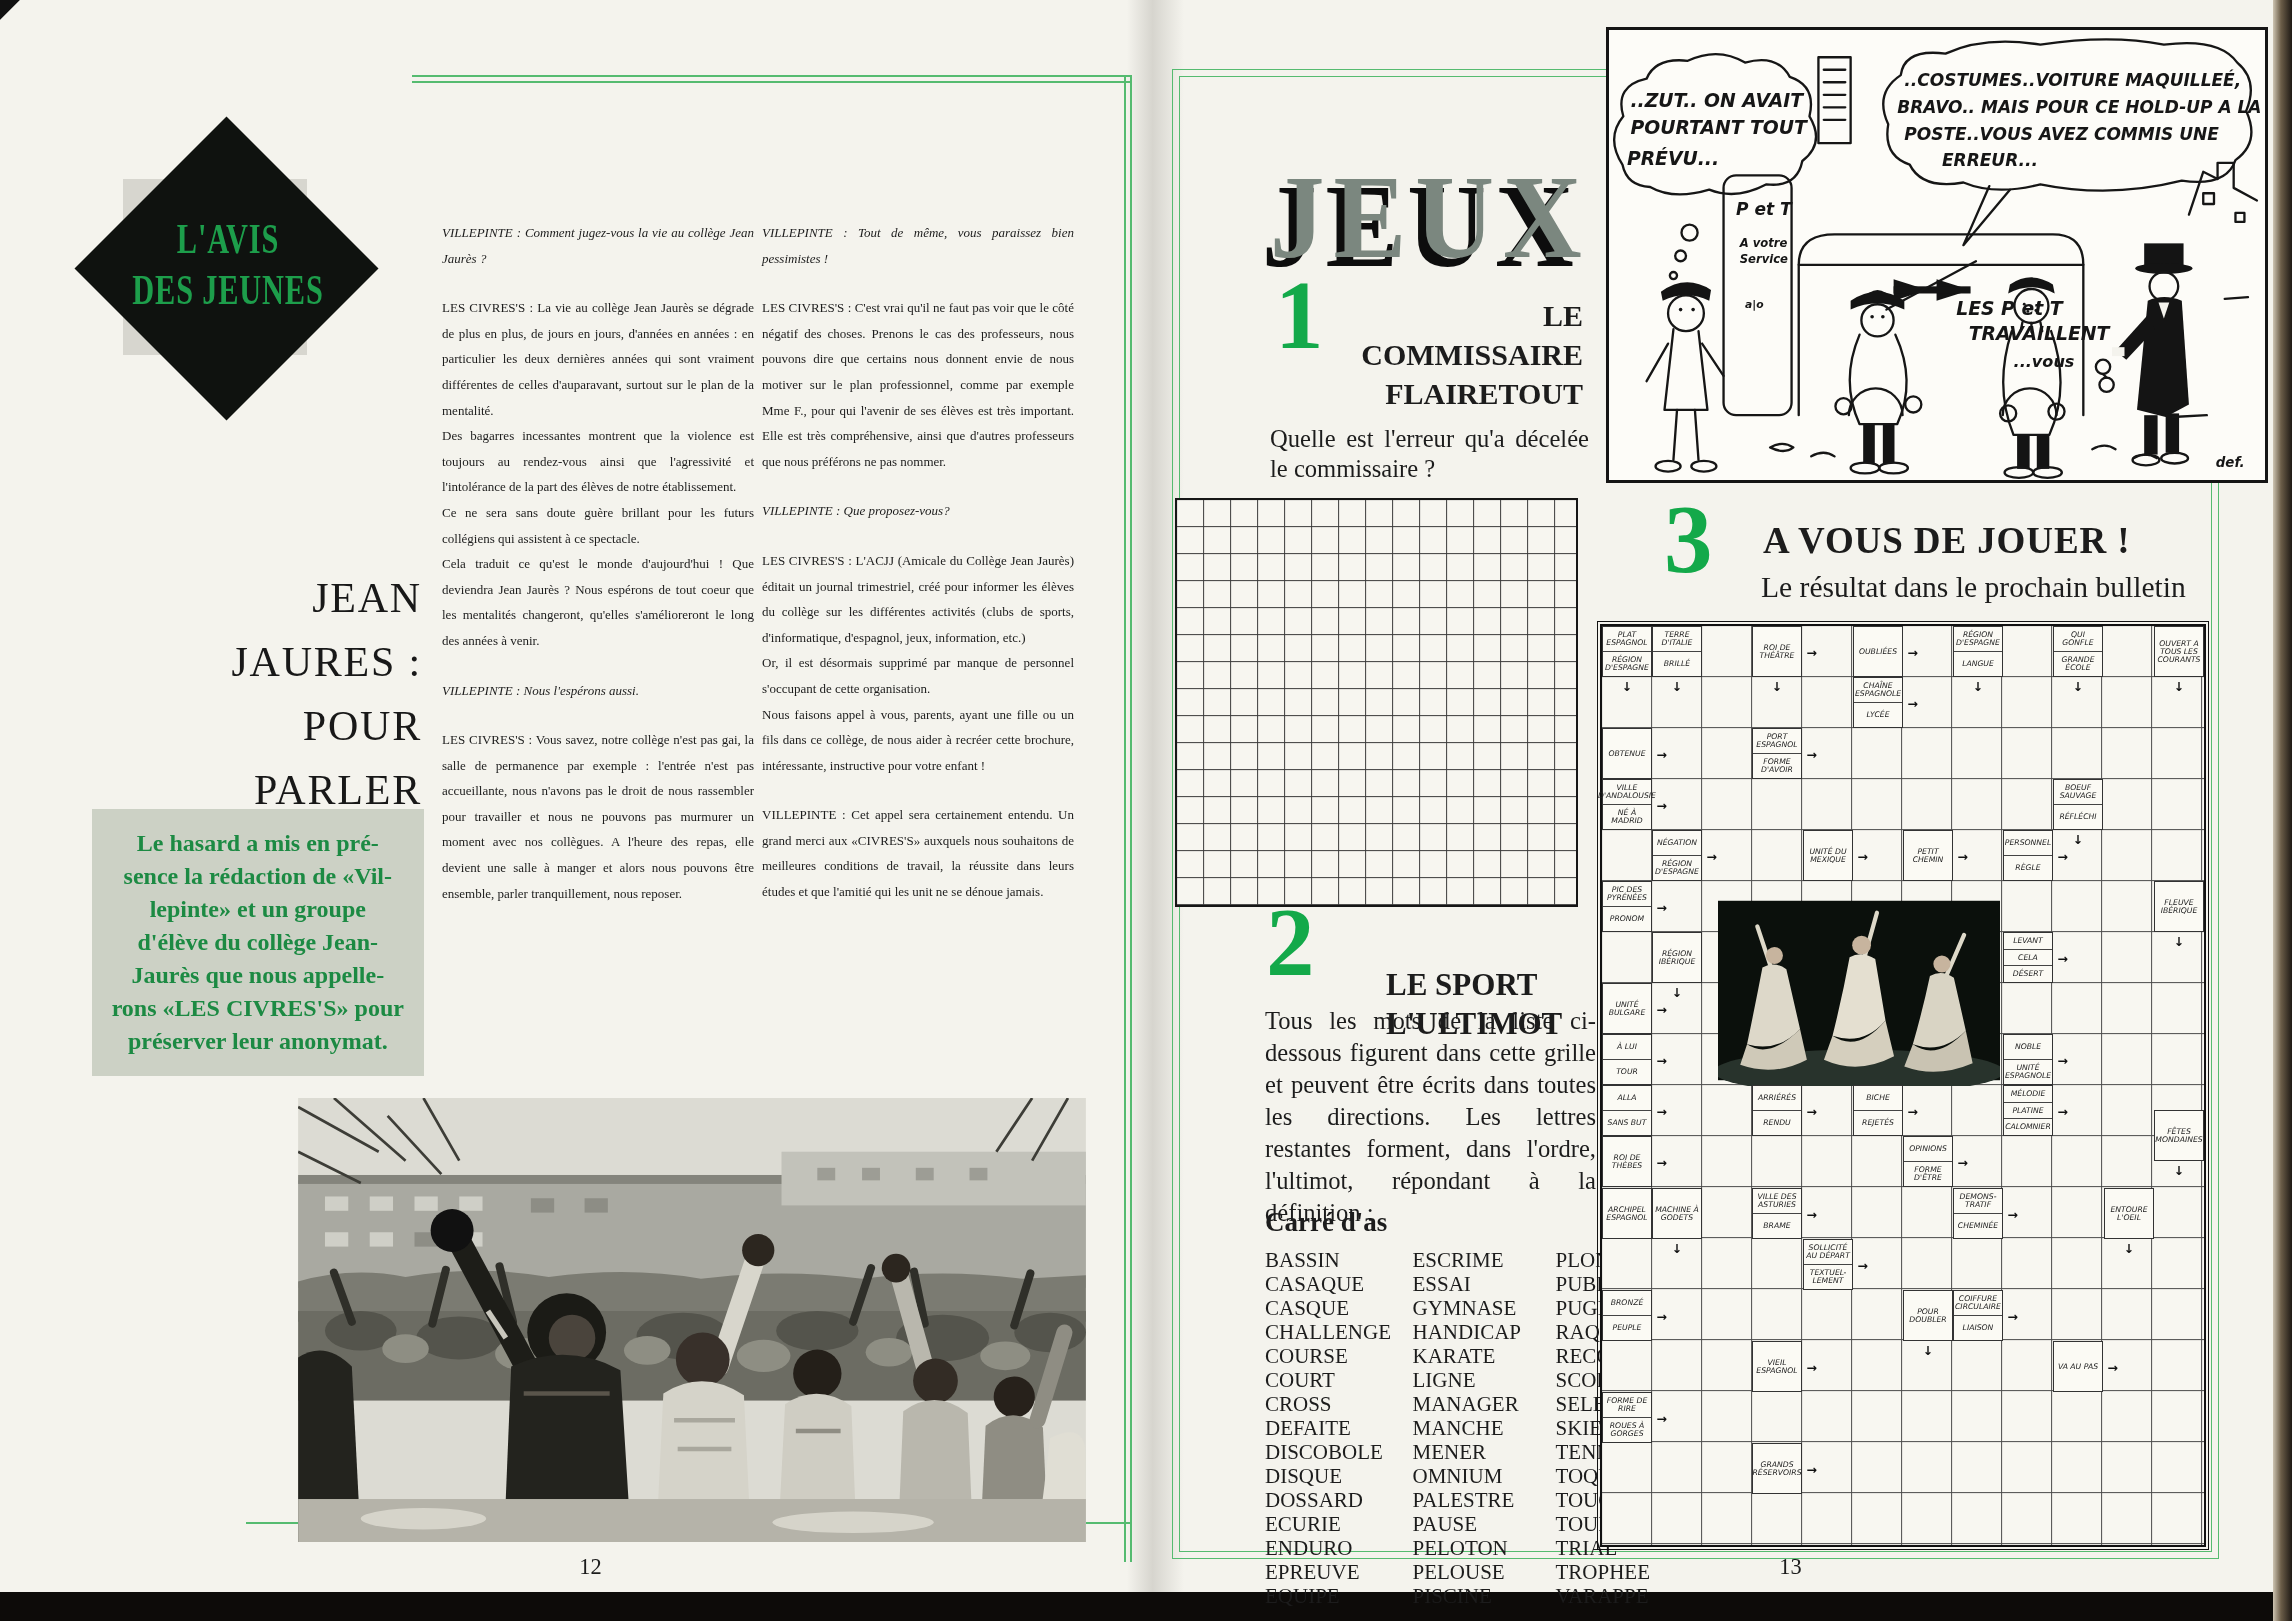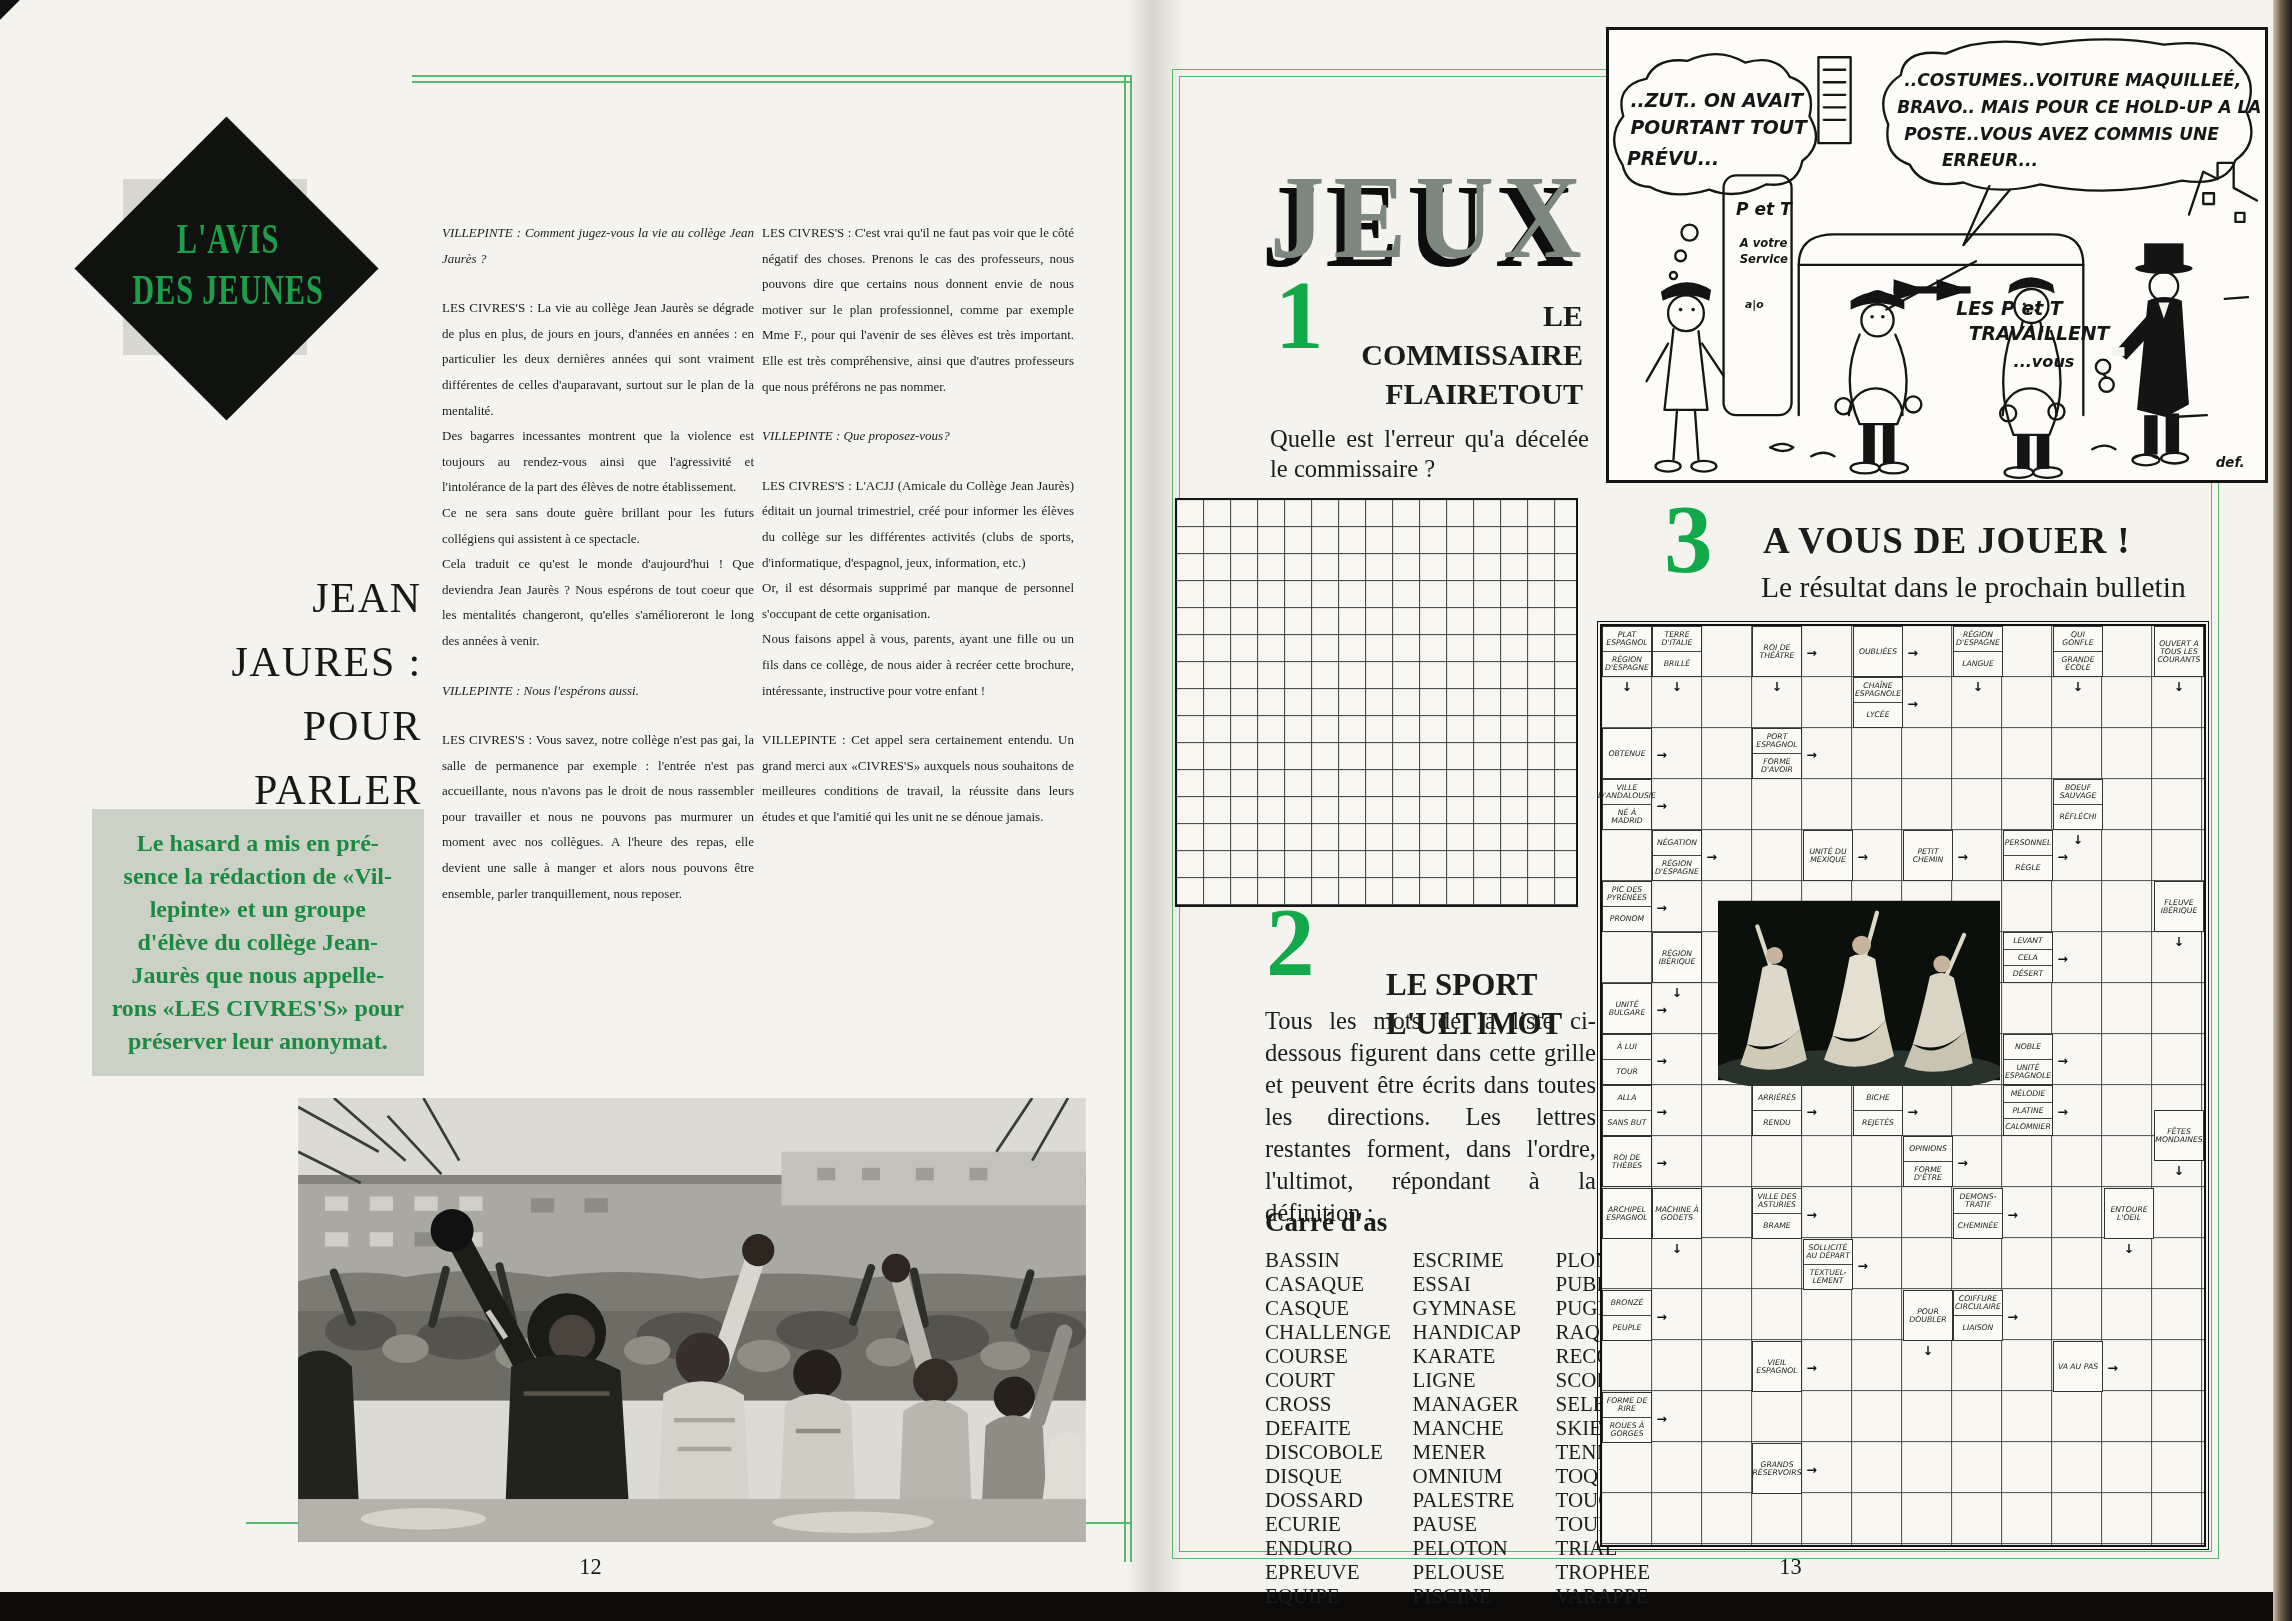--- a/index.html
+++ b/index.html
@@ -121,20 +121,21 @@
   <div class="col" id="col1">
       <p class="q">VILLEPINTE : Comment jugez-vous la vie au collège Jean Jaurès ?</p>
       <p class="a">LES CIVRES'S : La vie au collège Jean Jaurès se dégrade de plus en plus, de jours en jours, d'années en années : en particulier les deux dernières années qui sont vraiment différentes de celles d'auparavant, surtout sur le plan de la mentalité.
 Des bagarres incessantes montrent que la violence est toujours au rendez-vous ainsi que l'agressivité et l'intolérance de la part des élèves de notre établissement.
 Ce ne sera sans doute guère brillant pour les futurs collégiens qui assistent à ce spectacle.
 Cela traduit ce qu'est le monde d'aujourd'hui ! Que deviendra Jean Jaurès ? Nous espérons de tout coeur  que les mentalités changeront, qu'elles s'amélioreront le long des années à venir.</p>
       <p class="q">VILLEPINTE : Nous l'espérons aussi.</p>
       <p class="a">LES CIVRES'S : Vous savez, notre collège n'est pas gai, la salle de permanence par exemple : l'entrée n'est pas accueillante, nous n'avons pas le droit de nous rassembler pour travailler et nous ne pouvons pas murmurer un moment avec nos collègues. A l'heure des repas, elle devient une salle à manger et alors nous pouvons être ensemble, parler tranquillement, nous reposer.</p>
     </div>
   <div class="col" id="col2">
+      <p class="q">VILLEPINTE : Tout de même, vous paraissez bien pessimistes !</p>
       <p class="a">LES CIVRES'S : C'est vrai qu'il ne faut pas voir que le côté négatif des choses. Prenons le cas des professeurs, nous pouvons dire que certains nous donnent envie de nous motiver sur le plan professionnel, comme par exemple Mme F., pour qui l'avenir de ses élèves est très important. Elle est très compréhensive, ainsi que d'autres professeurs que nous préférons ne pas nommer.</p>
       <p class="q">VILLEPINTE : Que proposez-vous?</p>
       <p class="a">LES CIVRES'S : L'ACJJ (Amicale du Collège Jean Jaurès) éditait un journal trimestriel, créé pour informer les élèves du collège sur les différentes activités (clubs de sports, d'informatique, d'espagnol, jeux, information, etc.)
 Or, il est désormais supprimé par manque de personnel s'occupant de cette organisation.
 Nous faisons appel à vous, parents, ayant une fille ou un fils dans ce collège, de nous aider à recréer cette brochure, intéressante, instructive pour votre enfant !</p>
       <p class="a">VILLEPINTE : Cet appel sera certainement entendu. Un grand merci aux «CIVRES'S» auxquels nous souhaitons de meilleures conditions de travail, la réussite dans leurs études et que l'amitié qui les unit ne se dénoue jamais.</p>
     </div>
 
   <svg class="abs" id="photo-left" viewBox="0 0 880 496">
     <rect x="0" y="0" width="880" height="496" fill="#dcdbd3"></rect>

